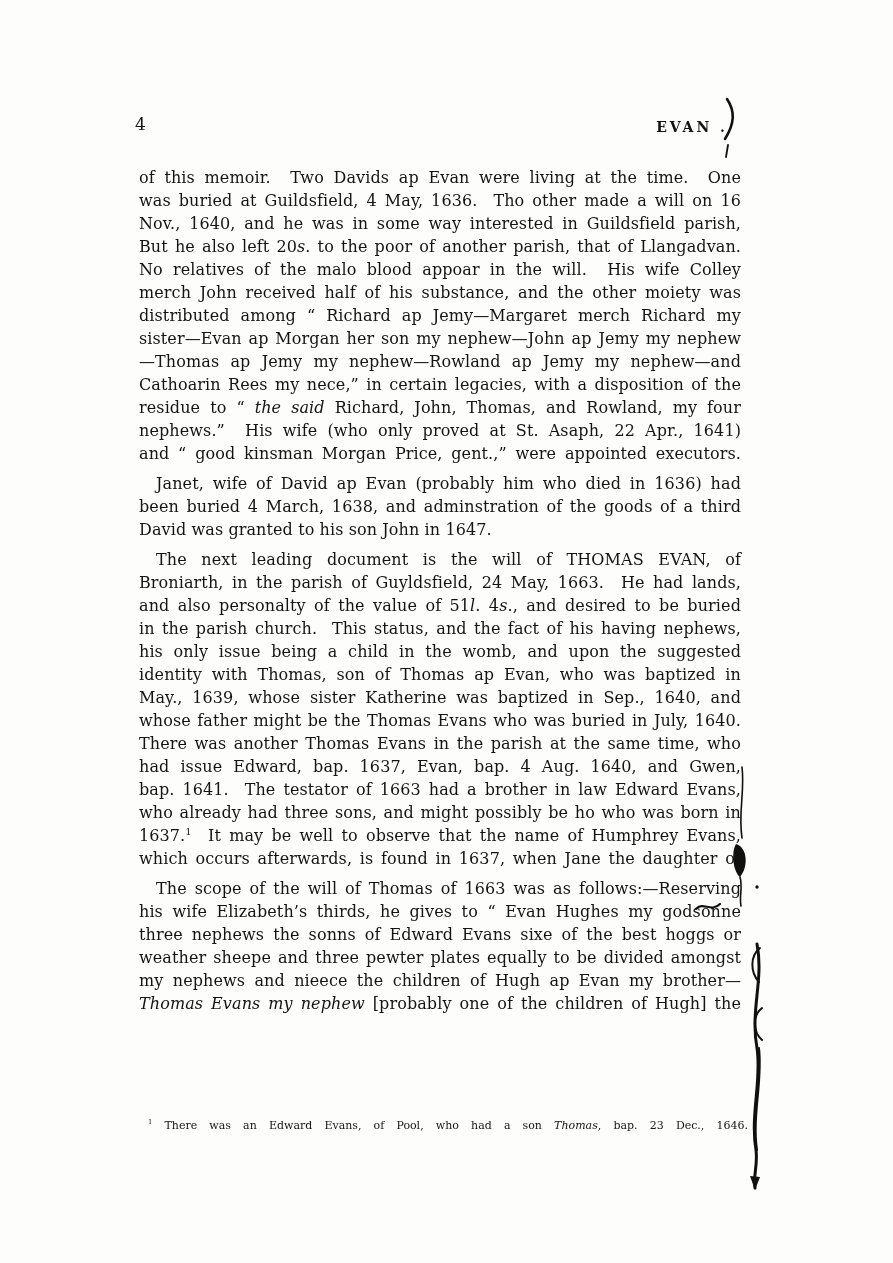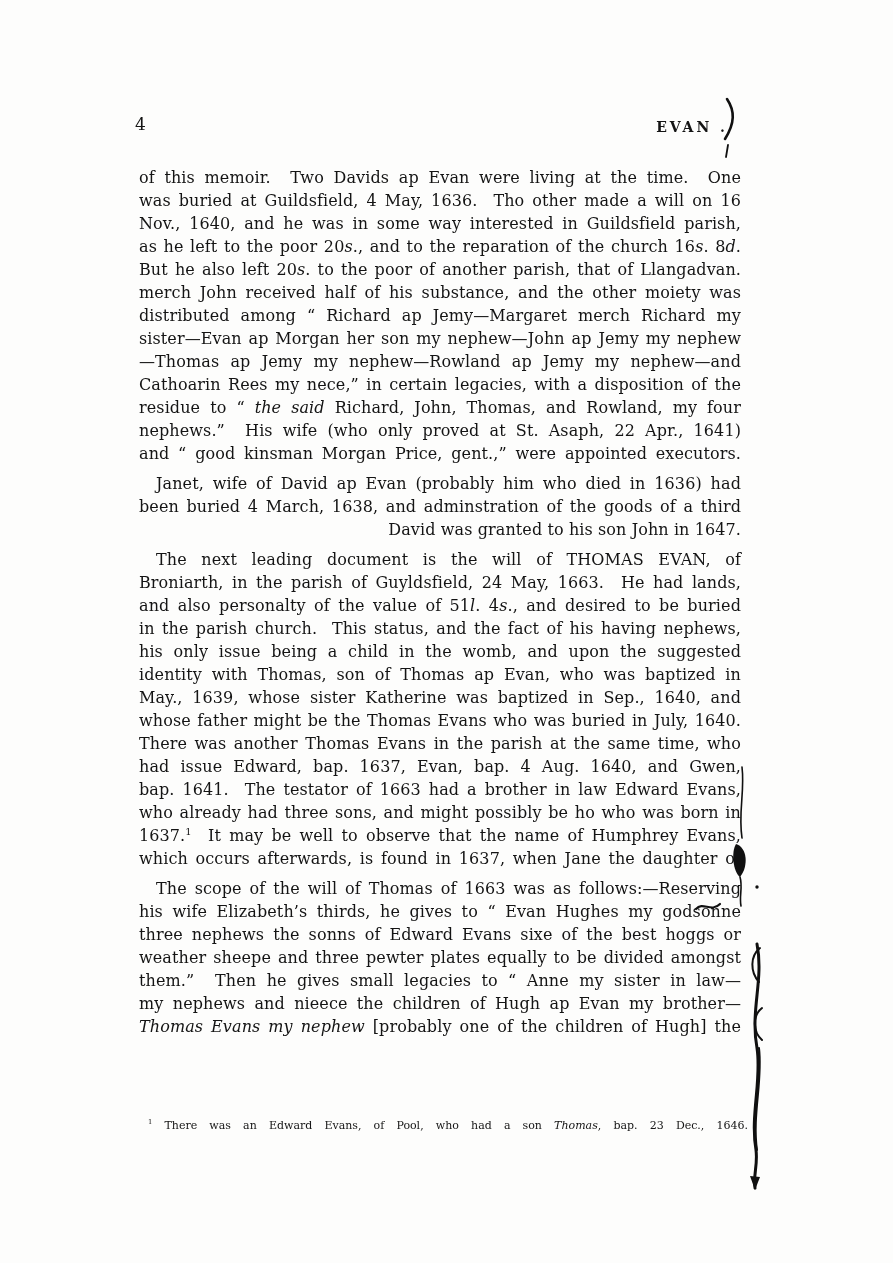--- a/index.html
+++ b/index.html
@@ -20,21 +20,21 @@
     text-align:right;
     font-size:14px; font-weight:bold; letter-spacing:3px;
   }
   #page-body {
     position:absolute; left:132px; top:159px; width:616px;
     font-size:16px; line-height:23px;
     letter-spacing:0.1px;
   }
   .para { margin:7px; }
   .para.indent .line:first-child { text-indent:17px; }
-  .line { white-space:normal;text-align:right; }
+  .line { white-space:normal; }
   .line.j { text-align:justify; text-align-last:justify; }
   .line em { font-style:italic; }
   .line sup, #footnote sup {
     font-size:0.62em; vertical-align:super; line-height:0;
   }
   #footnote {
     position:absolute; left:148px; top:1117px; width:600px;
     font-size:11px; line-height:17px;
     text-align:justify; text-align-last:justify;
   }
@@ -50,22 +50,22 @@
 <div id="page">
 
   <div id="page-number">4</div>
   <div id="running-head">EVAN .</div>
 
   <div id="page-body">
       <div class="para">
         <div class="line j"><span>of this memoir.&nbsp; Two Davids ap Evan were living at the time.&nbsp; One</span></div>
         <div class="line j"><span>was buried at Guildsfield, 4 May, 1636.&nbsp; Tho other made a will on 16</span></div>
         <div class="line j"><span>Nov., 1640, and he was in some way interested in Guildsfield parish,</span></div>
-        <div class="line j"><span>as he left to the poor 20</span><em>s</em><span>., and to the reparation of the church 16</span><em>s</em><span>. 8</span><em>d</em><span>.</span></div>
         <div class="line j"><span>But he also left 20</span><em>s</em><span>. to the poor of another parish, that of Llangadvan.</span></div>
+        <div class="line j"><span>No relatives of the malo blood appoar in the will.&nbsp; His wife Colley</span></div>
         <div class="line j"><span>merch John received half of his substance, and the other moiety was</span></div>
         <div class="line j"><span>distributed among “ Richard ap Jemy—Margaret merch Richard my</span></div>
         <div class="line j"><span>sister—Evan ap Morgan her son my nephew—John ap Jemy my nephew</span></div>
         <div class="line j"><span>—Thomas ap Jemy my nephew—Rowland ap Jemy my nephew—and</span></div>
         <div class="line j"><span>Cathoarin Rees my nece,” in certain legacies, with a disposition of the</span></div>
         <div class="line j"><span>residue to “ </span><em>the said</em><span> Richard, John, Thomas, and Rowland, my four</span></div>
         <div class="line j"><span>nephews.”&nbsp; His wife (who only proved at St. Asaph, 22 Apr., 1641)</span></div>
         <div class="line j"><span>and “ good kinsman Morgan Price, gent.,” were appointed executors.</span></div>
       </div>
       <div class="para indent">
@@ -87,21 +87,20 @@
         <div class="line j"><span>bap. 1641.&nbsp; The testator of 1663 had a brother in law Edward Evans,</span></div>
         <div class="line j"><span>who already had three sons, and might possibly be ho who was born in</span></div>
         <div class="line j"><span>1637.</span><sup>1</sup><span>&nbsp; It may be well to observe that the name of Humphrey Evans,</span></div>
         <div class="line j"><span>which occurs afterwards, is found in 1637, when Jane the daughter of</span></div>
       </div>
       <div class="para indent">
         <div class="line j"><span>The scope of the will of Thomas of 1663 was as follows:—Reserving</span></div>
         <div class="line j"><span>his wife Elizabeth’s thirds, he gives to “ Evan Hughes my godsonne</span></div>
         <div class="line j"><span>three nephews the sonns of Edward Evans sixe of the best hoggs or</span></div>
         <div class="line j"><span>weather sheepe and three pewter plates equally to be divided amongst</span></div>
-        <div class="line j"><span>them.”&nbsp; Then he gives small legacies to “ Anne my sister in law—</span></div>
         <div class="line j"><span>my nephews and nieece the children of Hugh ap Evan my brother—</span></div>
         <div class="line j"><em>Thomas Evans my nephew</em><span> [probably one of the children of Hugh] the</span></div>
       </div>
     </div>
 
   <div id="footnote"><sup>1</sup><span> There was an Edward Evans, of Pool, who had a son </span><em>Thomas</em><span>, bap. 23 Dec., 1646.</span></div>
 
   <svg id="margin-marks" width="893" height="1263" viewBox="0 0 893 1263">
     <g fill="none" stroke="#101010" stroke-linecap="round">
       <path d="M 727 99 C 735 111, 735 123, 725 139" stroke-width="2.6"></path>

